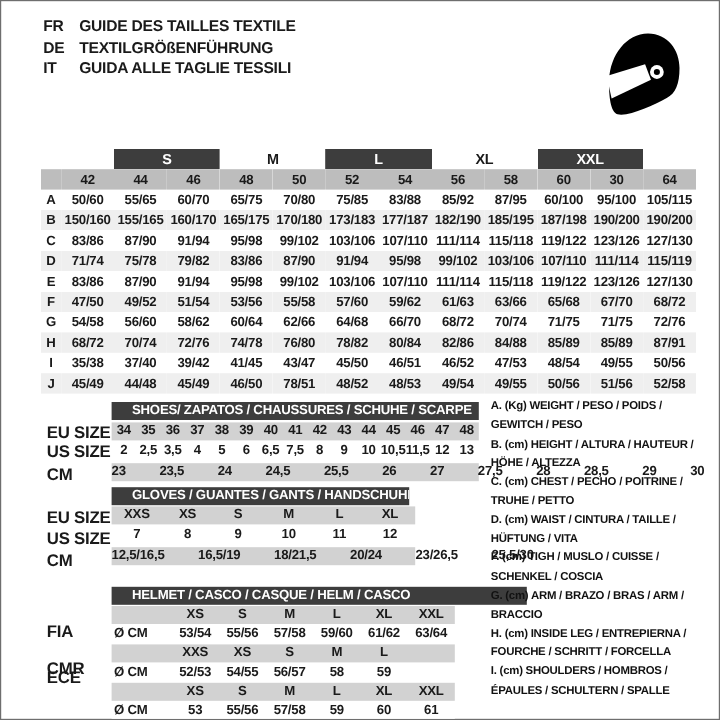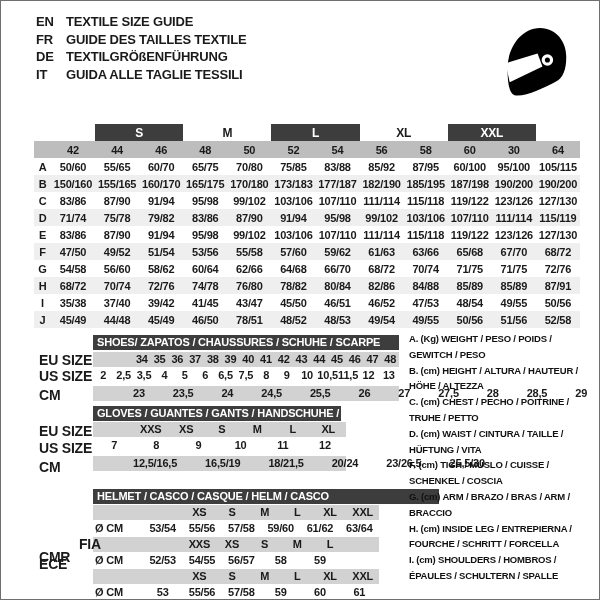--- a/index.html
+++ b/index.html
@@ -20,47 +20,43 @@
     border-collapse:collapse; table-layout:fixed; font-size:11px; font-weight:700; }
   .main-table td { padding:0; height:17px; text-align:center; white-space:nowrap; overflow:hidden; }
   .main-table col.lblcol { width:17px; }
   .band-dark { background:#3d3d3d; color:#fff; font-size:12px; }
   .band-lite { background:#fff; color:#1a1a1a; font-size:12px; }
   .numrow td { background:#bdbdbd; }
   .alt td { background:#efefef; }
   .rowlbl { text-align:center; }
   
   .bar { position:absolute; background:#3d3d3d; color:#fff; font-size:11px;
-    font-weight:700; line-height:15px; height:15px; padding-left:4px;
+    font-weight:700; line-height:15px; height:15px; padding-left:17px;
     white-space:nowrap; overflow:hidden; box-sizing:border-box; }
   .grid { position:absolute; font-size:11px; font-weight:700; }
   .srow { display:flex; margin-bottom:1px; }
   .srow .c { flex:1; text-align:center; line-height:15px; height:15px; white-space:nowrap; }
-  .gray { background:#d2d2d2;padding-left:40px; }
+  .gray { background:#d2d2d2; }
   .white { background:#fff; }
   .gap-top { margin-top:3px;gap:28px; }
   .side-lbl { position:absolute; left:38px; font-size:14px; font-weight:700; line-height:15px; }
   
   .hrow { display:flex; margin-bottom:1px; }
   .hrow .u { width:48px; text-align:left; padding-left:2px; line-height:15px; height:15px; }
   .hrow .c { flex:1; text-align:center; line-height:15px; height:15px; white-space:nowrap; }
   
   .legend { position:absolute; left:408px; top:330px; width:184px;
     font-size:9.5px; font-weight:700; line-height:15.8px; color:#111; }
 </style>
 </head>
 <body>
 
 <div class="canvas">
 
   <div class="langs">
-    <div class="lang-row">
-      <span class="lang-code">EN</span>
-      <span>TEXTILE SIZE GUIDE</span>
-    </div>
     <div class="lang-row">
       <span class="lang-code">FR</span>
       <span>GUIDE DES TAILLES TEXTILE</span>
     </div>
     <div class="lang-row">
       <span class="lang-code">DE</span>
       <span>TEXTILGRÖßENFÜHRUNG</span>
     </div>
     <div class="lang-row">
       <span class="lang-code">IT</span>
@@ -398,21 +394,21 @@
       <div class="hrow white">
         <div class="u">Ø CM</div>
         <div class="c">53</div>
         <div class="c">55/56</div>
         <div class="c">57/58</div>
         <div class="c">59</div>
         <div class="c">60</div>
         <div class="c">61</div>
       </div>
     </div>
-  <div class="side-lbl" style="top:536px;margin-left:40px;">FIA</div>
+  <div class="side-lbl" style="top:518px;">FIA</div>
   <div class="side-lbl" style="top:549px;">CMR</div>
   <div class="side-lbl" style="top:556px;text-align:right;">ECE</div>
 
   <div class="legend">
       <div>A. (Kg) WEIGHT / PESO / POIDS / GEWITCH / PESO</div>
       <div>B. (cm) HEIGHT / ALTURA / HAUTEUR / HÖHE / ALTEZZA</div>
       <div>C. (cm) CHEST / PECHO / POITRINE / TRUHE / PETTO</div>
       <div>D. (cm) WAIST / CINTURA / TAILLE / HÜFTUNG / VITA</div>
       <div>F. (cm) TIGH / MUSLO / CUISSE / SCHENKEL / COSCIA</div>
       <div>G. (cm) ARM / BRAZO / BRAS / ARM / BRACCIO</div>

